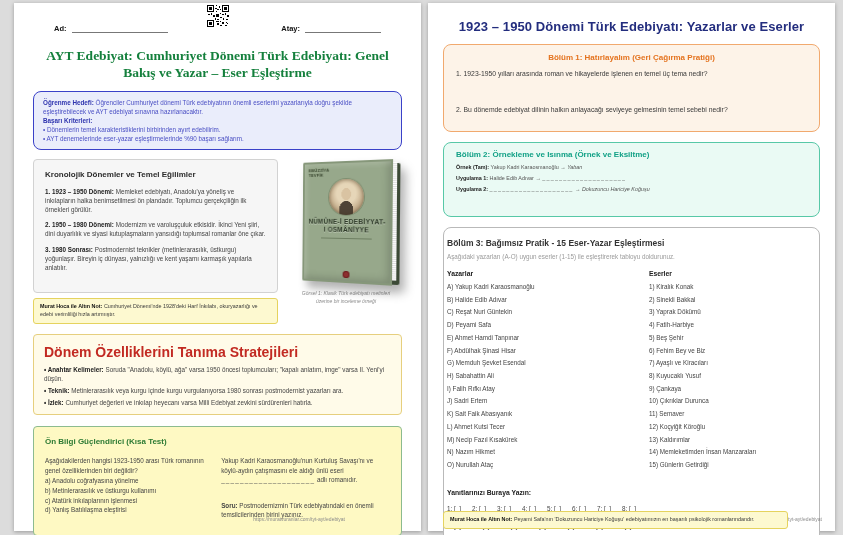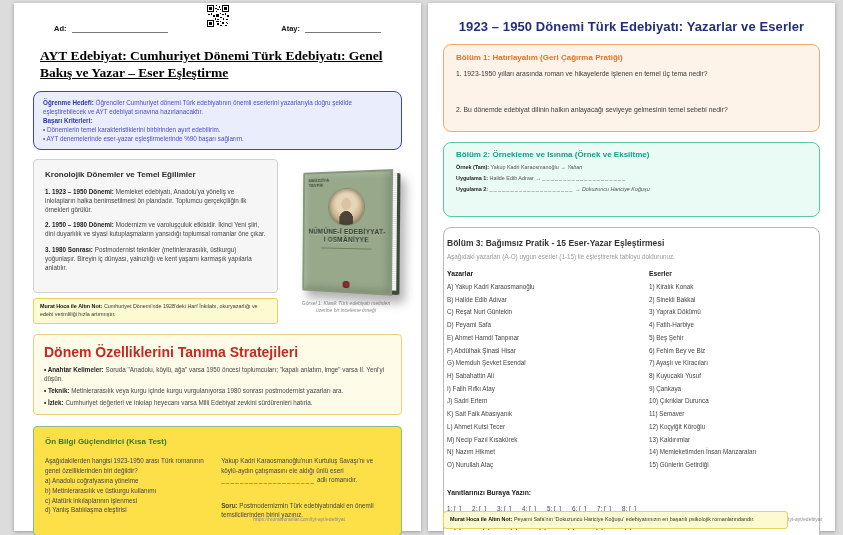--- a/index.html
+++ b/index.html
@@ -17,29 +17,29 @@
 
   
   .hdr{position:relative;display:flex;align-items:center;padding:14px 40px 0;height:22px;}
   .hdr-label{font-size:7.5px;font-weight:700;color:#111;}
   .write-line{display:inline-block;border-bottom:1px solid #777;height:9px;}
   .line-name{width:96px;margin-left:5px;}
   .line-date{width:76px;margin-left:5px;}
   .hdr-spacer{flex:1;}
   .qr{position:absolute;left:50%;top:2px;transform:translateX(-50%);width:22px;height:22px;}
   .doc-title{
-    margin:9px 26px 0;text-align:left;font-family:"Liberation Serif","DejaVu Serif",serif;
-    font-weight:700;font-size:13.5px;line-height:1.25;color:#000000;text-decoration:underline;
+    margin:9px 26px 0;text-align:center;font-family:"Liberation Serif","DejaVu Serif",serif;
+    font-weight:700;font-size:13.5px;line-height:1.25;color:#15803d;
   }
   .objective-box{
     margin:9px 19px 0;background:#eaedfb;border:1.5px solid #3a41c8;border-radius:8px;
     padding:6px 9px;font-size:6.3px;line-height:1.45;color:#4a4fc4;
   }
   .objective-box b{color:#2d33ae;}
-  .mid-row{display:flex;gap:12px;padding:0 19px;margin-top:9px;align-items:center;}
+  .mid-row{display:flex;gap:12px;padding:0 19px;margin-top:9px;}
   .left-col{width:245px;flex:none;}
   .right-col{flex:1;text-align:center;}
   .chrono-box{
     background:#f6f6f6;border:1px solid #d2d2d2;border-radius:4px;padding:9px 11px;
     font-size:6.3px;line-height:1.45;color:#444;min-height:114px;
   }
   .box-title{font-size:8px;font-weight:700;color:#2c2c2c;margin:0 0 4px;}
   .para{margin:6px 0 0;}
   .para b{color:#222;}
   .gold-note{
@@ -69,39 +69,39 @@
   .bk-rule{width:66%;height:1px;background:#6d7e61;margin:3px auto 0;}
   .bk-logo{width:7px;height:7px;border-radius:50%;background:#8d2f2f;margin:auto auto 0;box-shadow:inset 0 0 0 1px #6d1f1f;}
   .book-caption{margin-top:7px;font-size:5px;font-style:italic;color:#8a8a8a;line-height:1.45;}
   .strategy-box{
     margin:10px 19px 0;background:#fffbe9;border:1px solid #e6cf7e;border-radius:4px;
     padding:7px 10px;font-size:6.3px;line-height:1.45;color:#444;
   }
   .strategy-title{font-size:14px;font-weight:700;color:#c22a22;margin:0 0 3px;}
   .strategy-box .para{margin:3px 0 0;}
   .quiz-box{
-    margin:11px 19px 0;background:#fde047;border:1px solid #8cbb8f;border-radius:4px;
+    margin:11px 19px 0;background:#fef9c3;border:1px solid #8cbb8f;border-radius:4px;
     padding:9px 11px;font-size:6.3px;line-height:1.5;color:#444;min-height:110px;box-sizing:border-box;
   }
   .quiz-title{font-size:8px;font-weight:700;color:#2c7a33;margin:0 0 8px;}
   .quiz-cols{display:flex;gap:14px;}
   .quiz-col-a{width:47%;}
   .quiz-col-b{flex:1;}
   .opt{margin-top:.5px;}
   .quiz-q3{margin-top:16px;}
   .blank{letter-spacing:1.2px;color:#555;}
   .page-footer{position:absolute;bottom:9px;font-size:5px;color:#8a8a8a;}
   #page-left .page-footer{right:76px;}
   #page-right .page-footer{right:13px;}
 
   
   .rp-title{margin:16px 14px 0;text-align:center;font-weight:800;font-size:13px;color:#232d7e;letter-spacing:.1px;}
   .sec{margin:10px 15px 0;border-radius:8px;box-sizing:border-box;}
   .sec1{background:#fdf3e8;border:1.5px solid #f1a96e;padding:8px 12px 10px;min-height:88px;}
-  .sec1-title{font-size:8px;font-weight:700;color:#e4731f;margin:0 0 7px;}
+  .sec1-title{font-size:8px;font-weight:700;color:#e4731f;margin:0 0 7px;text-align:center;}
   .sec-q{font-size:6.8px;color:#3a3a3a;line-height:1.4;}
   .sec1 .q1{margin-bottom:26px;}
   .sec2{background:#eafaf4;border:1.5px solid #57c8a7;padding:7px 12px 24px;min-height:54px;}
   .sec2-title{font-size:8px;font-weight:700;color:#12a186;margin:0 0 5px;}
   .sec2-line{font-size:5.4px;color:#555;margin-top:5px;}
   .sec2-line b{color:#222;}
   .it{font-style:italic;}
   .sec3{background:#fff;border:1px solid #b9b9b9;padding:10px 3px;min-height:292px;position:relative;}
   .sec3-title{font-size:8.5px;font-weight:700;color:#333;margin:0 0 5px;}
   .sec3-sub{font-size:6.3px;color:#9a9a9a;margin:0 0 10px;}

